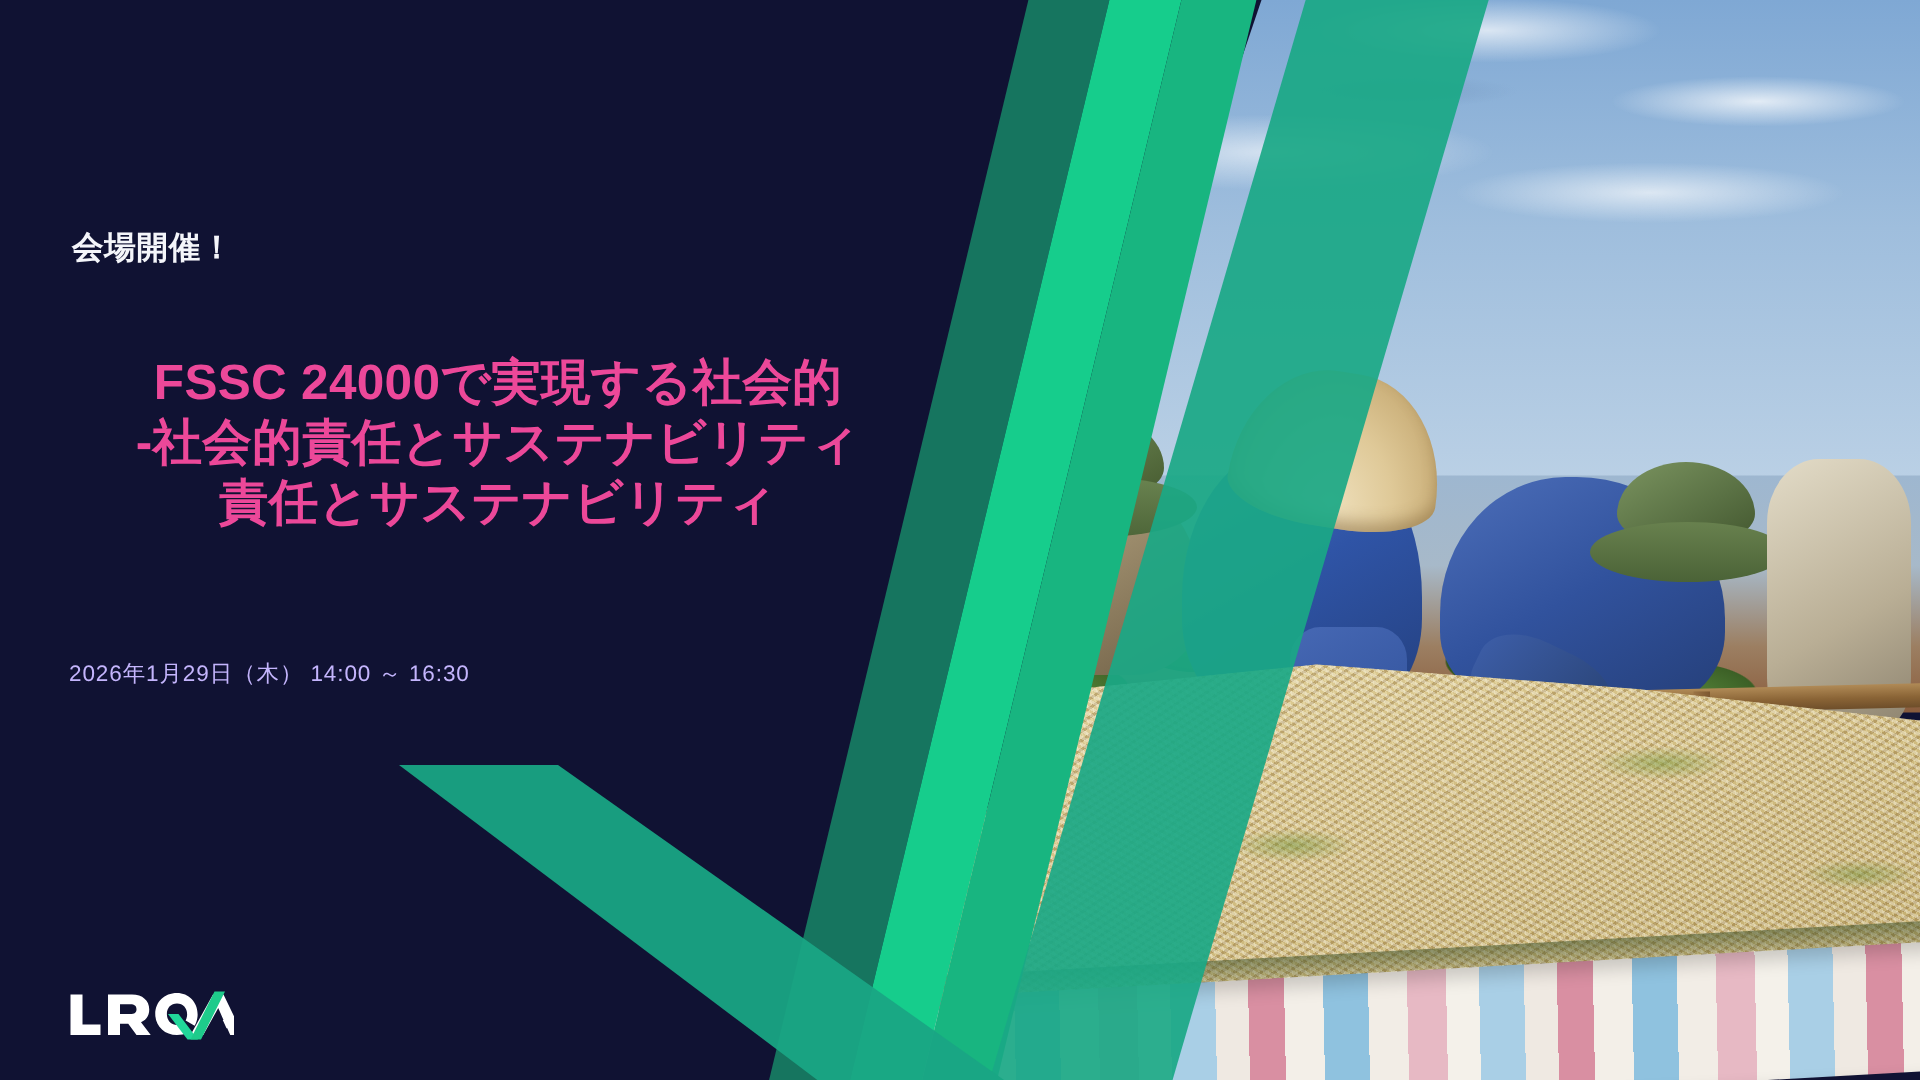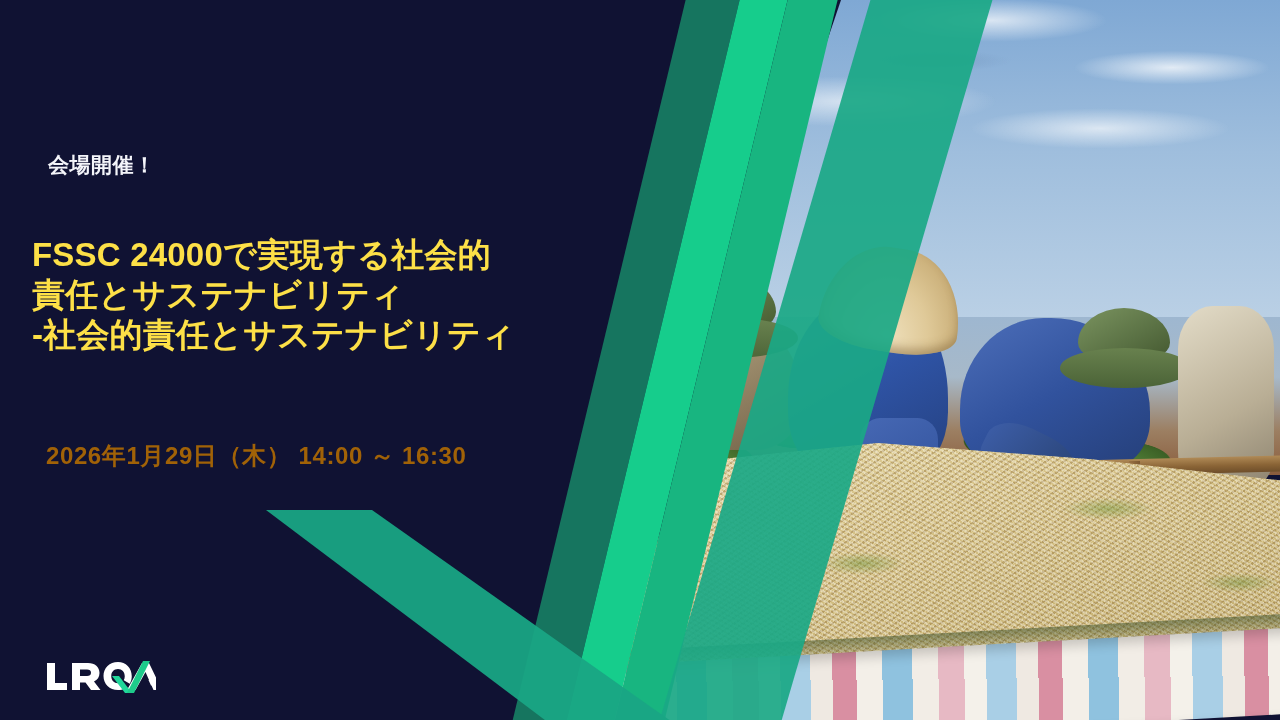--- a/index.html
+++ b/index.html
@@ -180,30 +180,31 @@
     letter-spacing: .4px;
     white-space: nowrap;
   }
   .headline {
     position: absolute;
     left: 32px; top: 235px;
     width: 600px;
     font-size: 33px;
     line-height: 40px;
     font-weight: 700;
-    color: #fde047;
+    color: #ec4899;
     letter-spacing: .2px;
+    text-align: center;
   }
   .headline .ln { display: block; white-space: nowrap; }
   .datetime {
     position: absolute;
     left: 46px; top: 440px;
-    font-size: 24px;
-    font-weight: 700;
-    color: #a16207;
+    font-size: 15px;
+    font-weight: 400;
+    color: #c4b5fd;
     letter-spacing: .6px;
     white-space: nowrap;
   }
 
   
   .logo {
     position: absolute;
     left: 44px;
     bottom: 22px;
     width: 112px;
@@ -282,22 +283,22 @@
     </svg>
   </div>
 
   <div class="text-layer">
 
     <div class="kicker-1">会場開催！</div>
 
 
     <div class="headline">
       <span class="ln">FSSC 24000で実現する社会的</span>
+      <span class="ln">-社会的責任とサステナビリティ</span>
       <span class="ln">責任とサステナビリティ</span>
-      <span class="ln">-社会的責任とサステナビリティ</span>
     </div>
 
     <div class="datetime">2026年1月29日（木） 14:00 ～ 16:30</div>
   </div>
 
   <div class="logo">
     <svg viewBox="0 0 224 84" xmlns="http://www.w3.org/2000/svg" role="img">
       <g fill="#FFFFFF">
 
         <path d="M6 14 h16 v40 h24 v14 H6 Z"></path>

